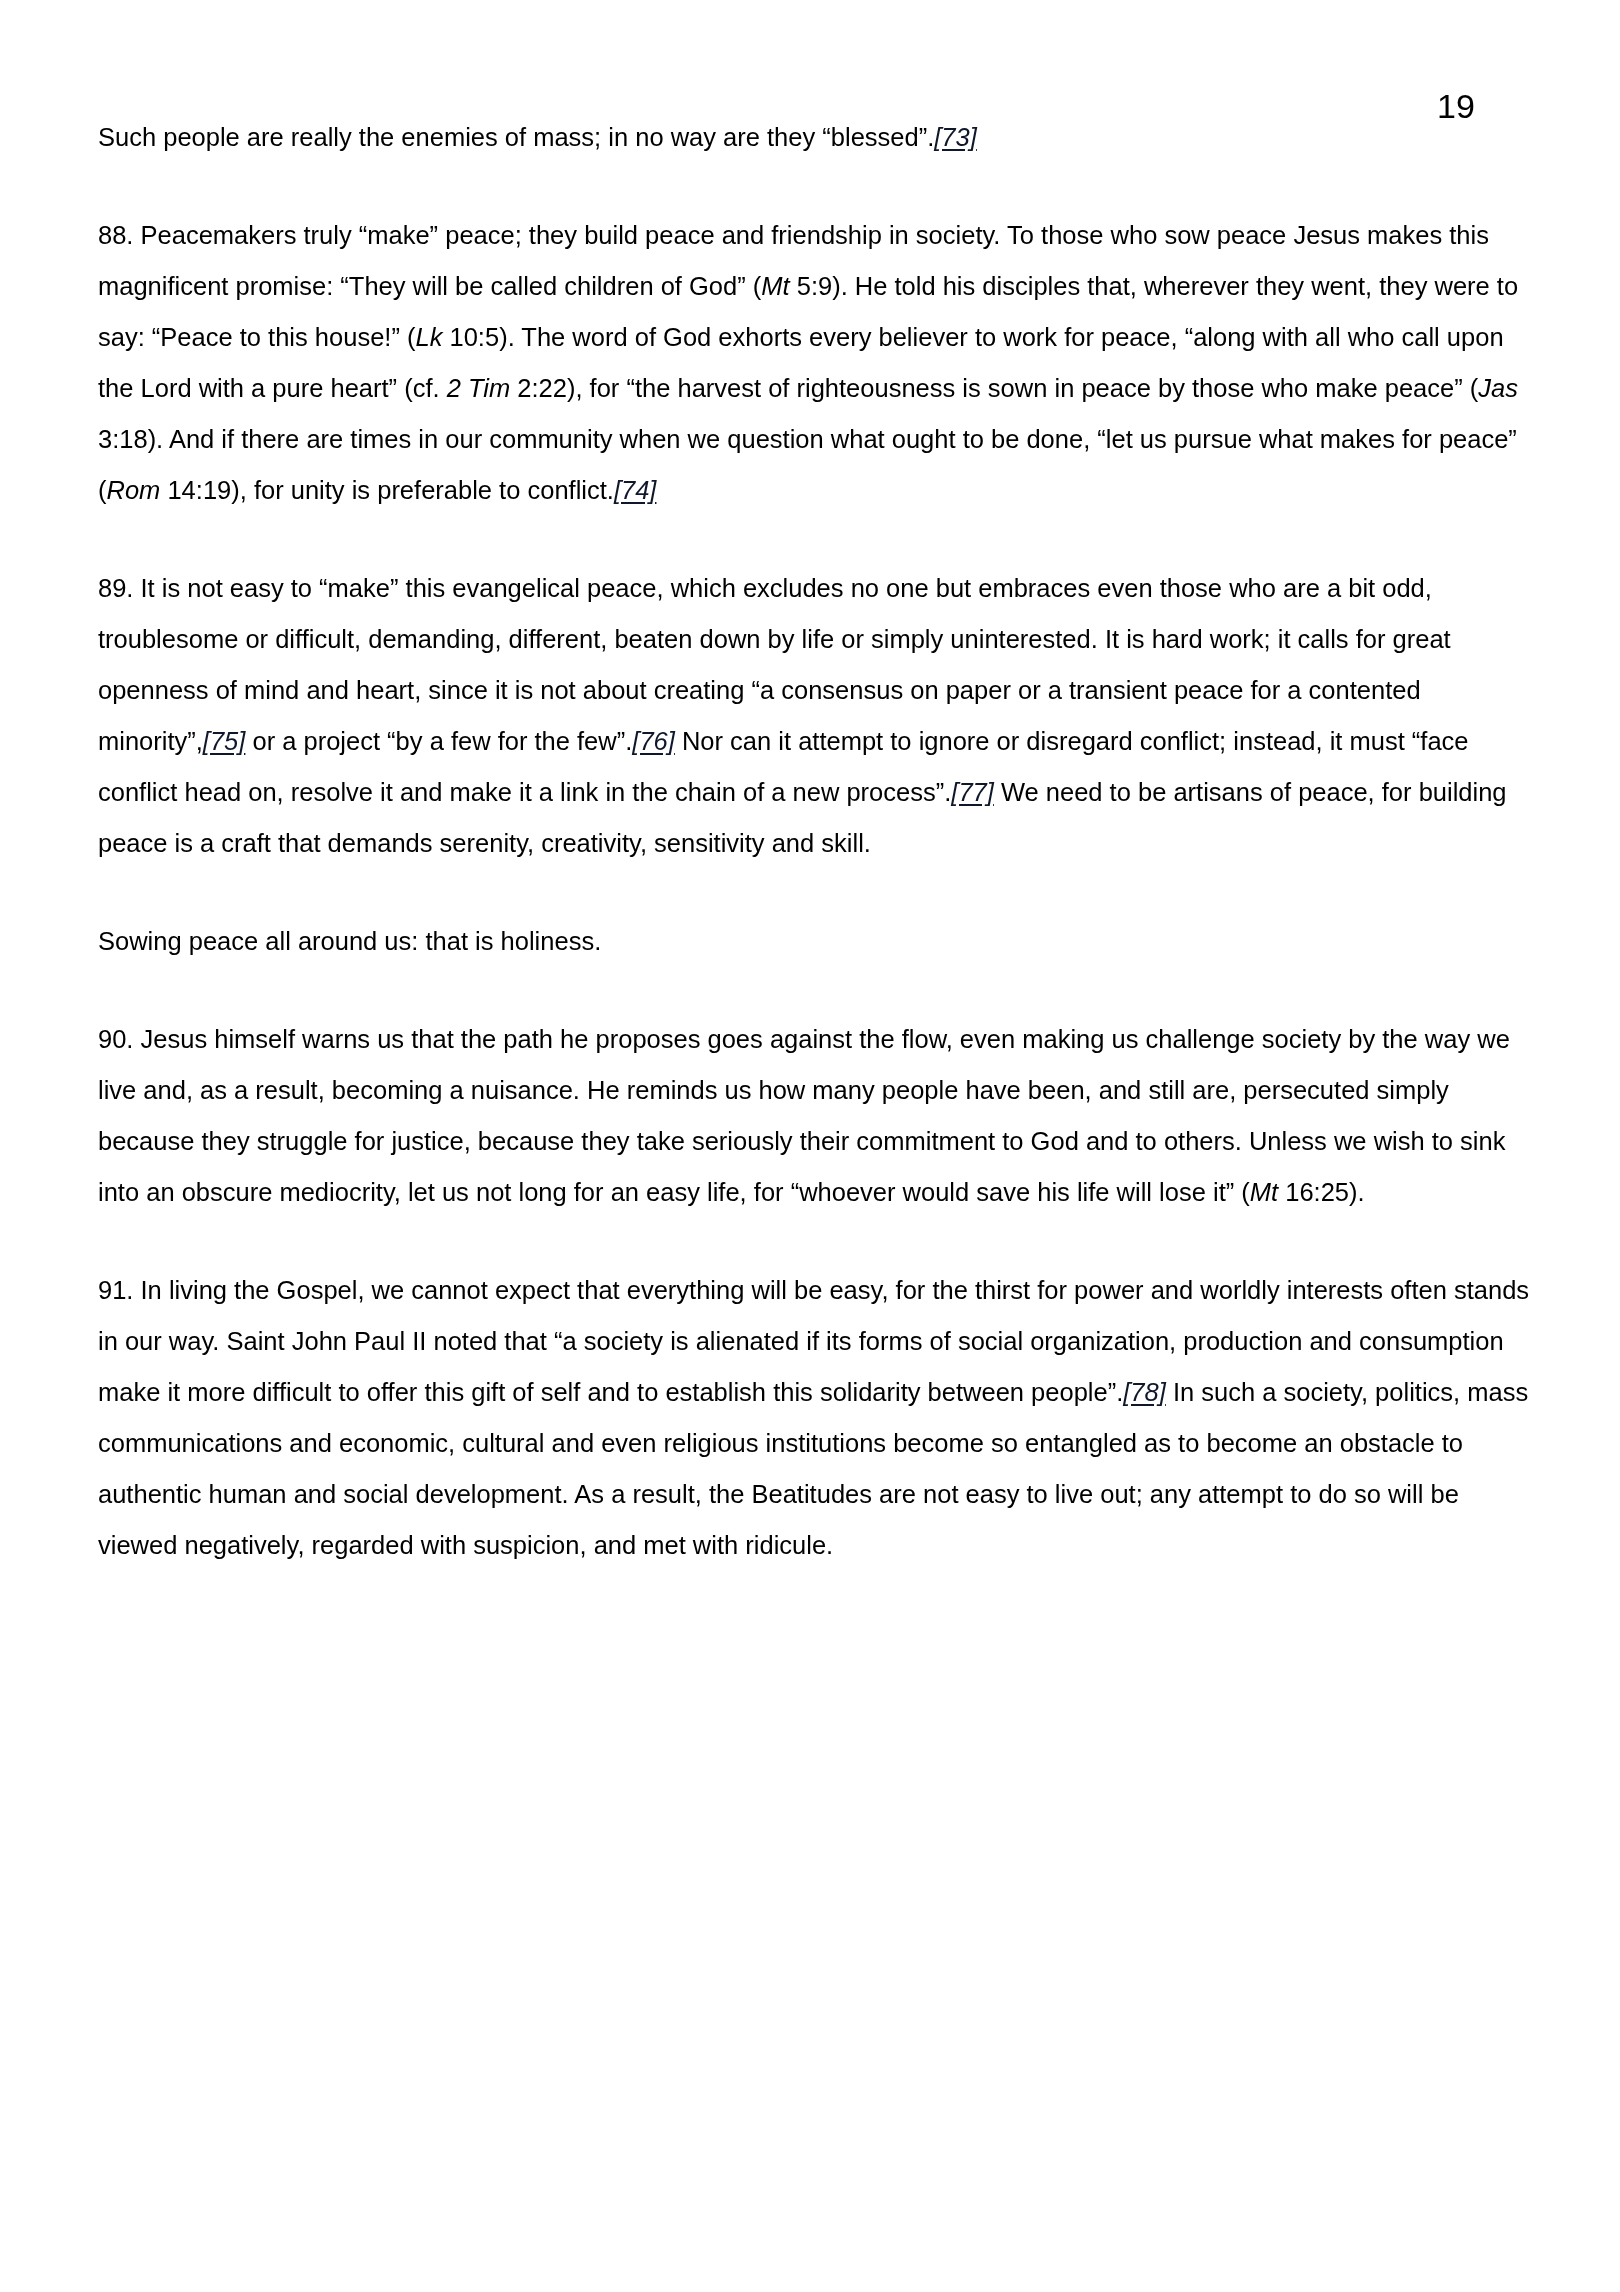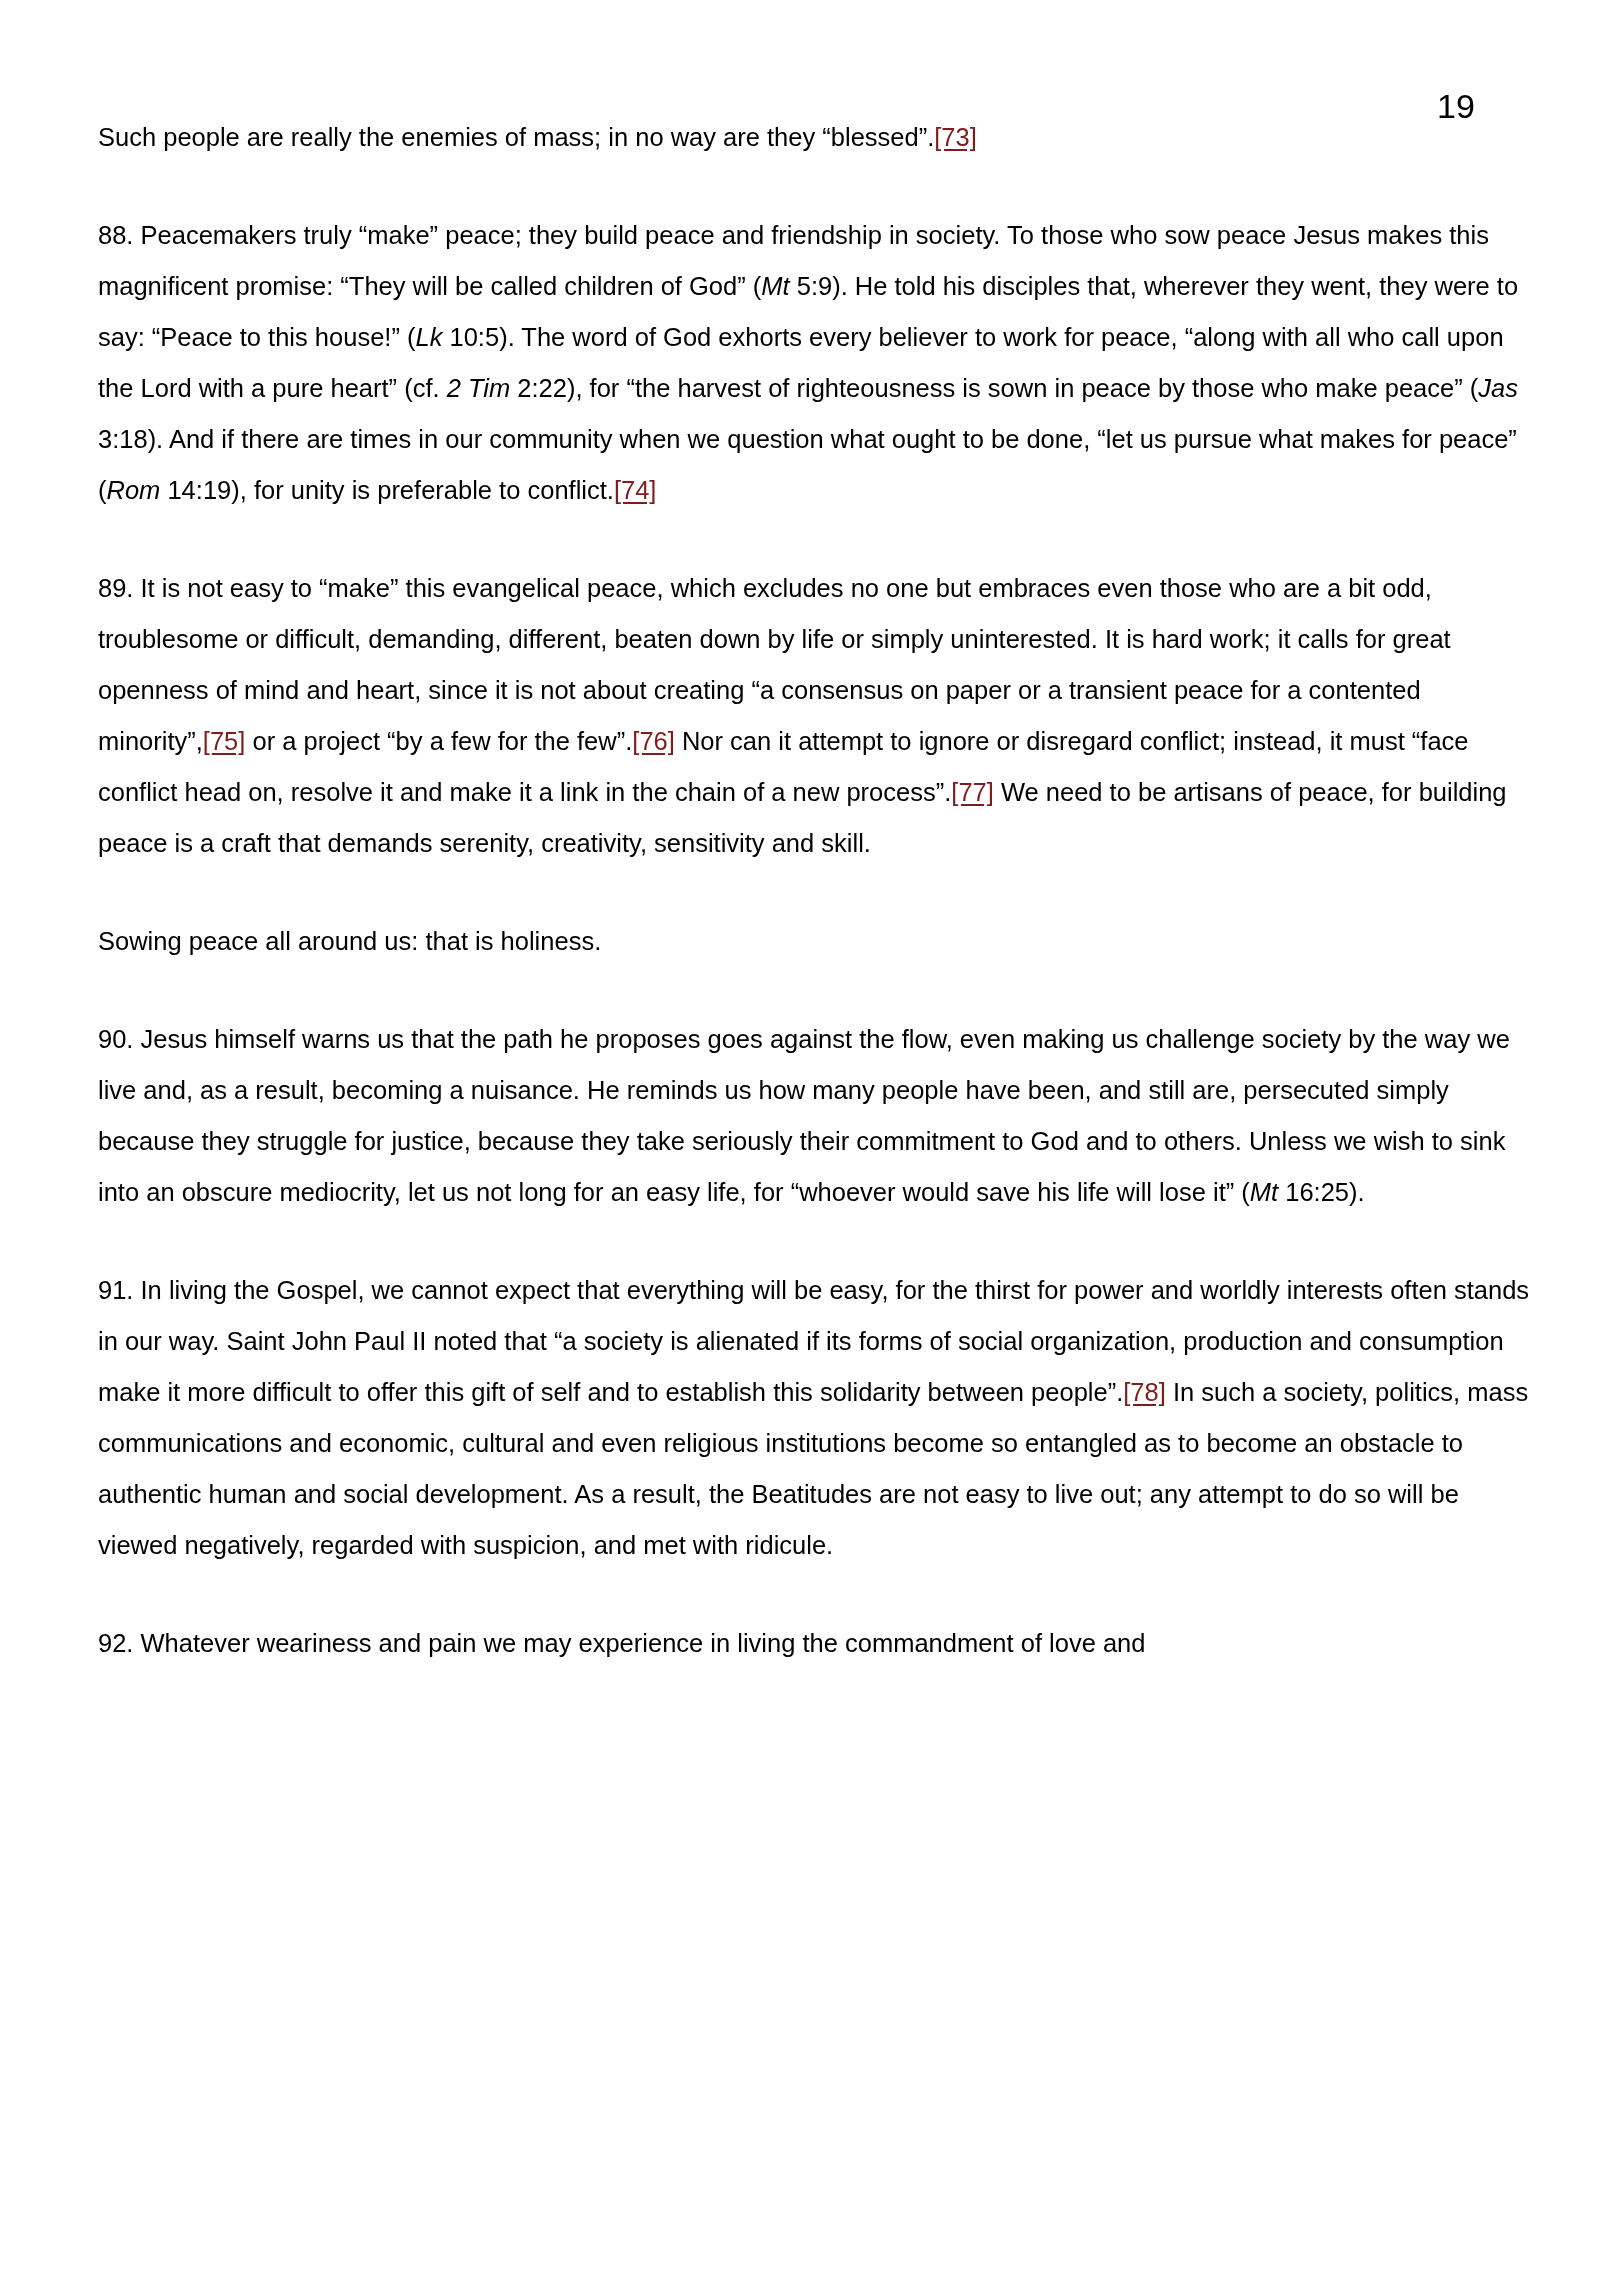--- a/index.html
+++ b/index.html
@@ -33,24 +33,25 @@
     .content p {
       margin: 0 0 47px 0;
       padding: 0;
     }
     .content p.heading {
       font-style: italic;
     }
     .content i, .content em {
     }
     a.fn {
-      color: #7f1d1d;
+      color: #0f172a;
       text-decoration: underline;
       text-underline-offset: 2.9px;
       cursor: pointer;
+      font-style: italic;
     }
   </style>
 </head>
 <body>
 
 <div class="page-number">19</div>
 
 <div class="content">
 
   <p>
@@ -71,18 +72,15 @@
 
 
   <p>
     <span>90. Jesus himself warns us that the path he proposes goes against the flow, even making us challenge society by the way we live and, as a result, becoming a nuisance. He reminds us how many people have been, and still are, persecuted simply because they struggle for justice, because they take seriously their commitment to God and to others. Unless we wish to sink into an obscure mediocrity, let us not long for an easy life, for “whoever would save his life will lose it” (</span><i>Mt</i><span> 16:25).</span>
   </p>
 
   <p>
     <span>91. In living the Gospel, we cannot expect that everything will be easy, for the thirst for power and worldly interests often stands in our way. Saint John Paul II noted that “a society is alienated if its forms of social organization, production and consumption make it more difficult to offer this gift of self and to establish this solidarity between people”.</span><a class="fn">[78]</a><span> In such a society, politics, mass communications and economic, cultural and even religious institutions become so entangled as to become an obstacle to authentic human and social development. As a result, the Beatitudes are not easy to live out; any attempt to do so will be viewed negatively, regarded with suspicion, and met with ridicule.</span>
   </p>
 
-  <p>
-    <span>92. Whatever weariness and pain we may experience in living the commandment of love and</span>
-  </p>
 
 </div>
 
 
 </body></html>

